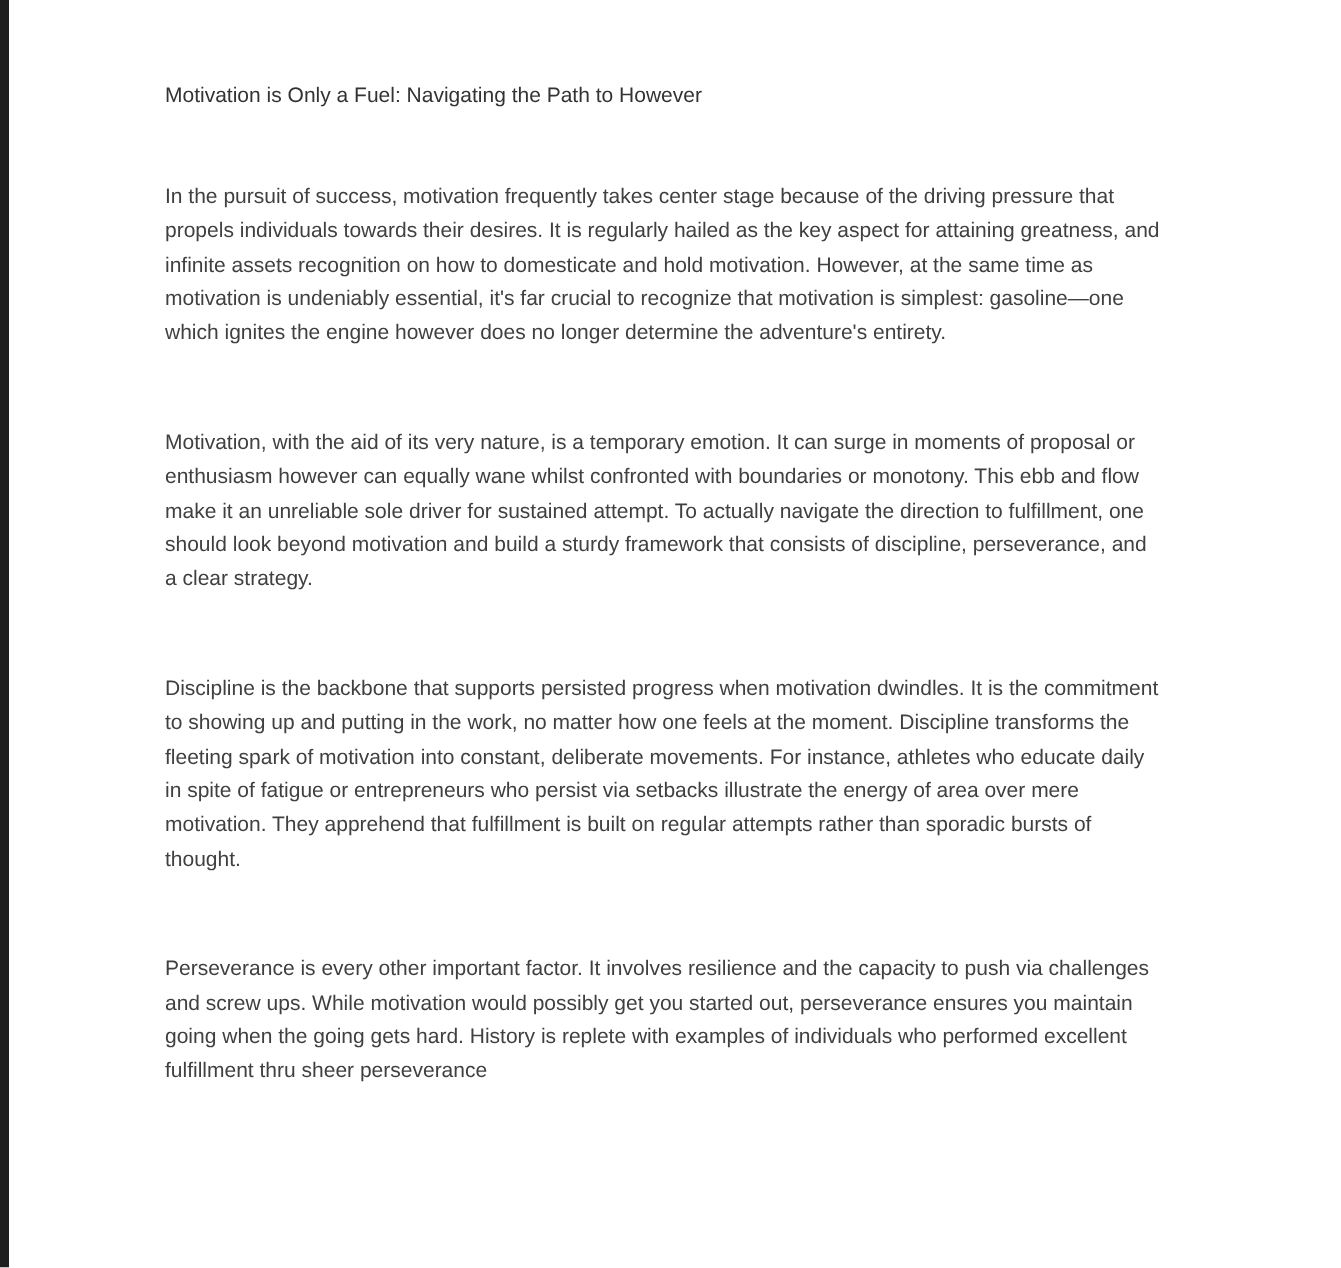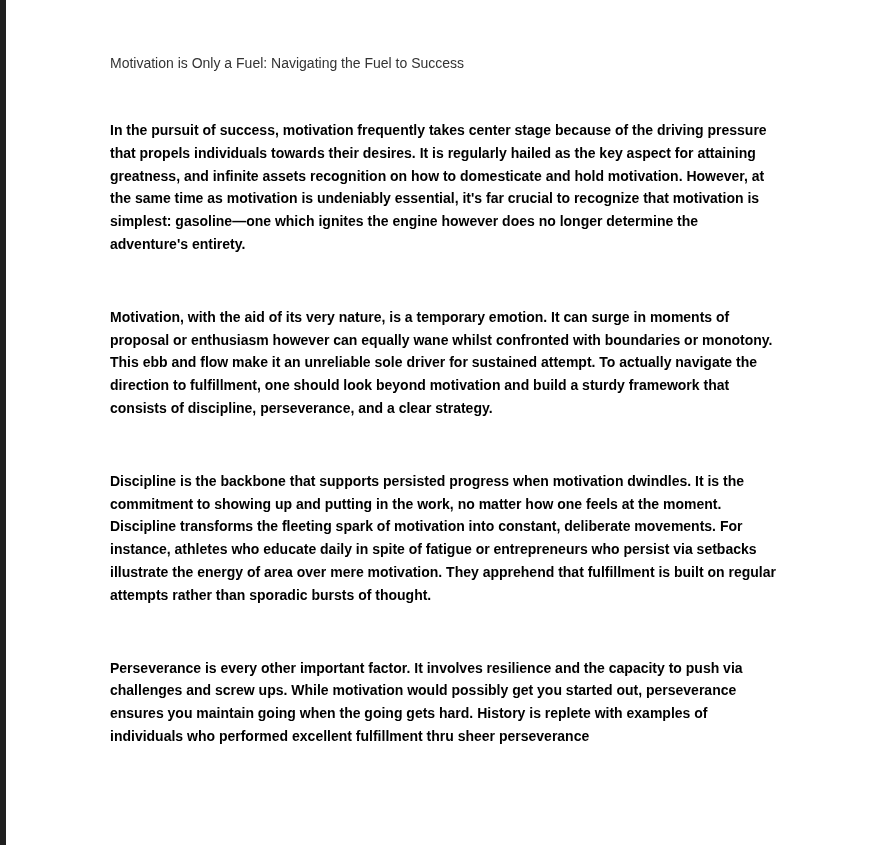--- a/index.html
+++ b/index.html
@@ -34,31 +34,31 @@
   }
   .doc-title {
     font-size: 14px;
     font-weight: 400;
     line-height: 23px;
     margin: 0 0 44px 0;
     color: #333333;
   }
   .para {
     font-size: 14px;
-    font-weight: 700;
+    font-weight: 400;
     line-height: 22.8px;
     margin: 0 16px 50px 0;
-    color: #000000;
+    color: #404040;
   }
 </style>
 </head>
 <body>
 
 <div class="screen">
   <div class="edge-strip"></div>
   <div class="page">
-    <h1 class="doc-title">Motivation is Only a Fuel: Navigating the Fuel to Success</h1>
+    <h1 class="doc-title">Motivation is Only a Fuel: Navigating the Path to However</h1>
     <p class="para">In the pursuit of success, motivation frequently takes center stage because of the driving pressure that propels individuals towards their desires. It is regularly hailed as the key aspect for attaining greatness, and infinite assets recognition on how to domesticate and hold motivation. However, at the same time as motivation is undeniably essential, it's far crucial to recognize that motivation is simplest: gasoline—one which ignites the engine however does no longer determine the adventure's entirety.</p>
     <p class="para">Motivation, with the aid of its very nature, is a temporary emotion. It can surge in moments of proposal or enthusiasm however can equally wane whilst confronted with boundaries or monotony. This ebb and flow make it an unreliable sole driver for sustained attempt. To actually navigate the direction to fulfillment, one should look beyond motivation and build a sturdy framework that consists of discipline, perseverance, and a clear strategy.</p>
     <p class="para">Discipline is the backbone that supports persisted progress when motivation dwindles. It is the commitment to showing up and putting in the work, no matter how one feels at the moment. Discipline transforms the fleeting spark of motivation into constant, deliberate movements. For instance, athletes who educate daily in spite of fatigue or entrepreneurs who persist via setbacks illustrate the energy of area over mere motivation. They apprehend that fulfillment is built on regular attempts rather than sporadic bursts of thought.</p>
     <p class="para">Perseverance is every other important factor. It involves resilience and the capacity to push via challenges and screw ups. While motivation would possibly get you started out, perseverance ensures you maintain going when the going gets hard. History is replete with examples of individuals who performed excellent fulfillment thru sheer perseverance</p>
   </div>
 </div>
 
 </body></html>

